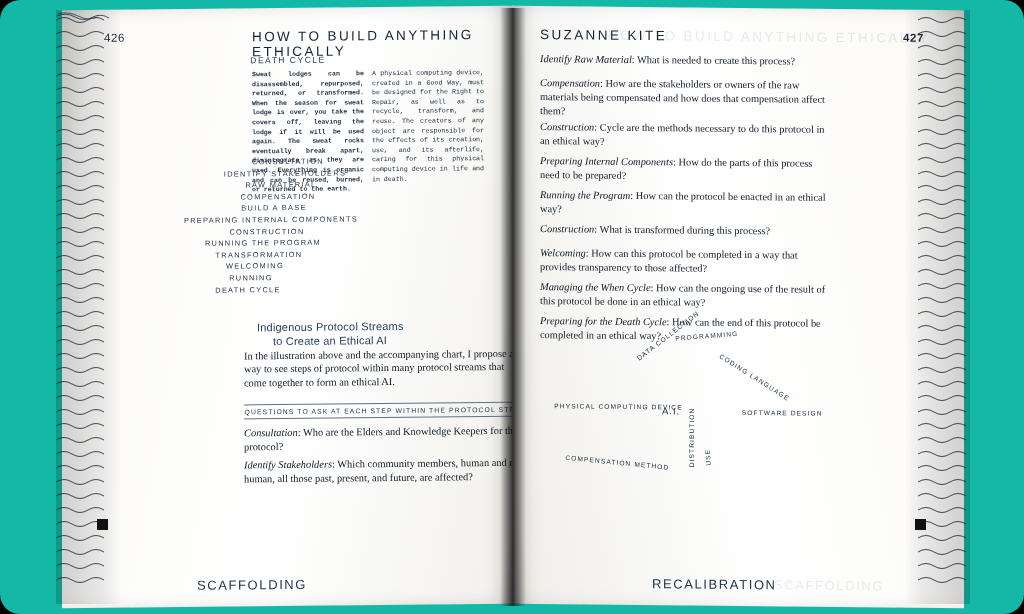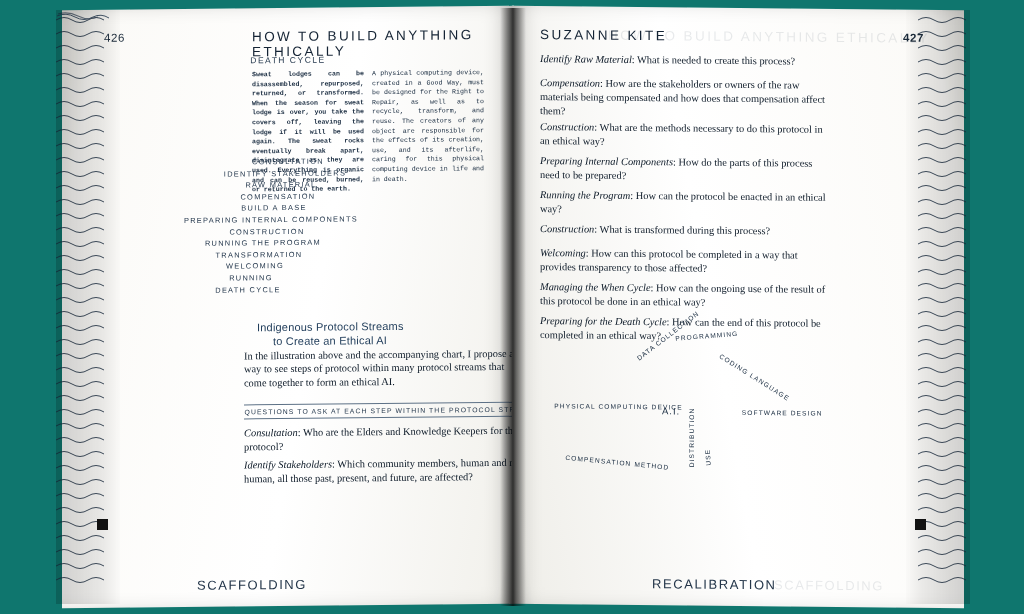--- a/index.html
+++ b/index.html
@@ -12,21 +12,22 @@
     height: 614px;
     overflow: hidden;
     font-family: "Liberation Serif", serif;
     position: relative;
   }
   .spread {
     position: absolute;
     left: 0; top: 0;
     width: 1024px;
     height: 614px;
-    background: #0f766e;
+    background: #14b8a6;
+    border-radius: 20px;
   }
 
   
   .page {
     position: absolute;
     top: 8px;
     height: 598px;
     background: #f7f6f2;
     overflow: hidden;
   }
@@ -306,21 +307,21 @@
       <div class="runhead r">SUZANNE KITE</div>
       <div class="runhead-ghost">HOW TO BUILD ANYTHING ETHICALLY</div>
 
       <div class="rblock" style="top:46px;">
         <i>Identify Raw Material</i><span>: What is needed to create this process?</span>
       </div>
       <div class="rblock" style="top:70px;">
         <i>Compensation</i><span>: How are the stakeholders or owners of the raw materials being compensated and how does that compensation affect them?</span>
       </div>
       <div class="rblock" style="top:114px;">
-        <i>Construction</i><span>: What are the methods necessary to do this protocol in an ethical way?</span>
+        <i>Construction</i><span>: Cycle are the methods necessary to do this protocol in an ethical way?</span>
       </div>
       <div class="rblock" style="top:148px;">
         <i>Preparing Internal Components</i><span>: How do the parts of this process need to be prepared?</span>
       </div>
       <div class="rblock" style="top:182px;">
         <i>Running the Program</i><span>: How can the protocol be enacted in an ethical way?</span>
       </div>
       <div class="rblock" style="top:216px;">
         <i>Construction</i><span>: What is transformed during this process?</span>
       </div>

